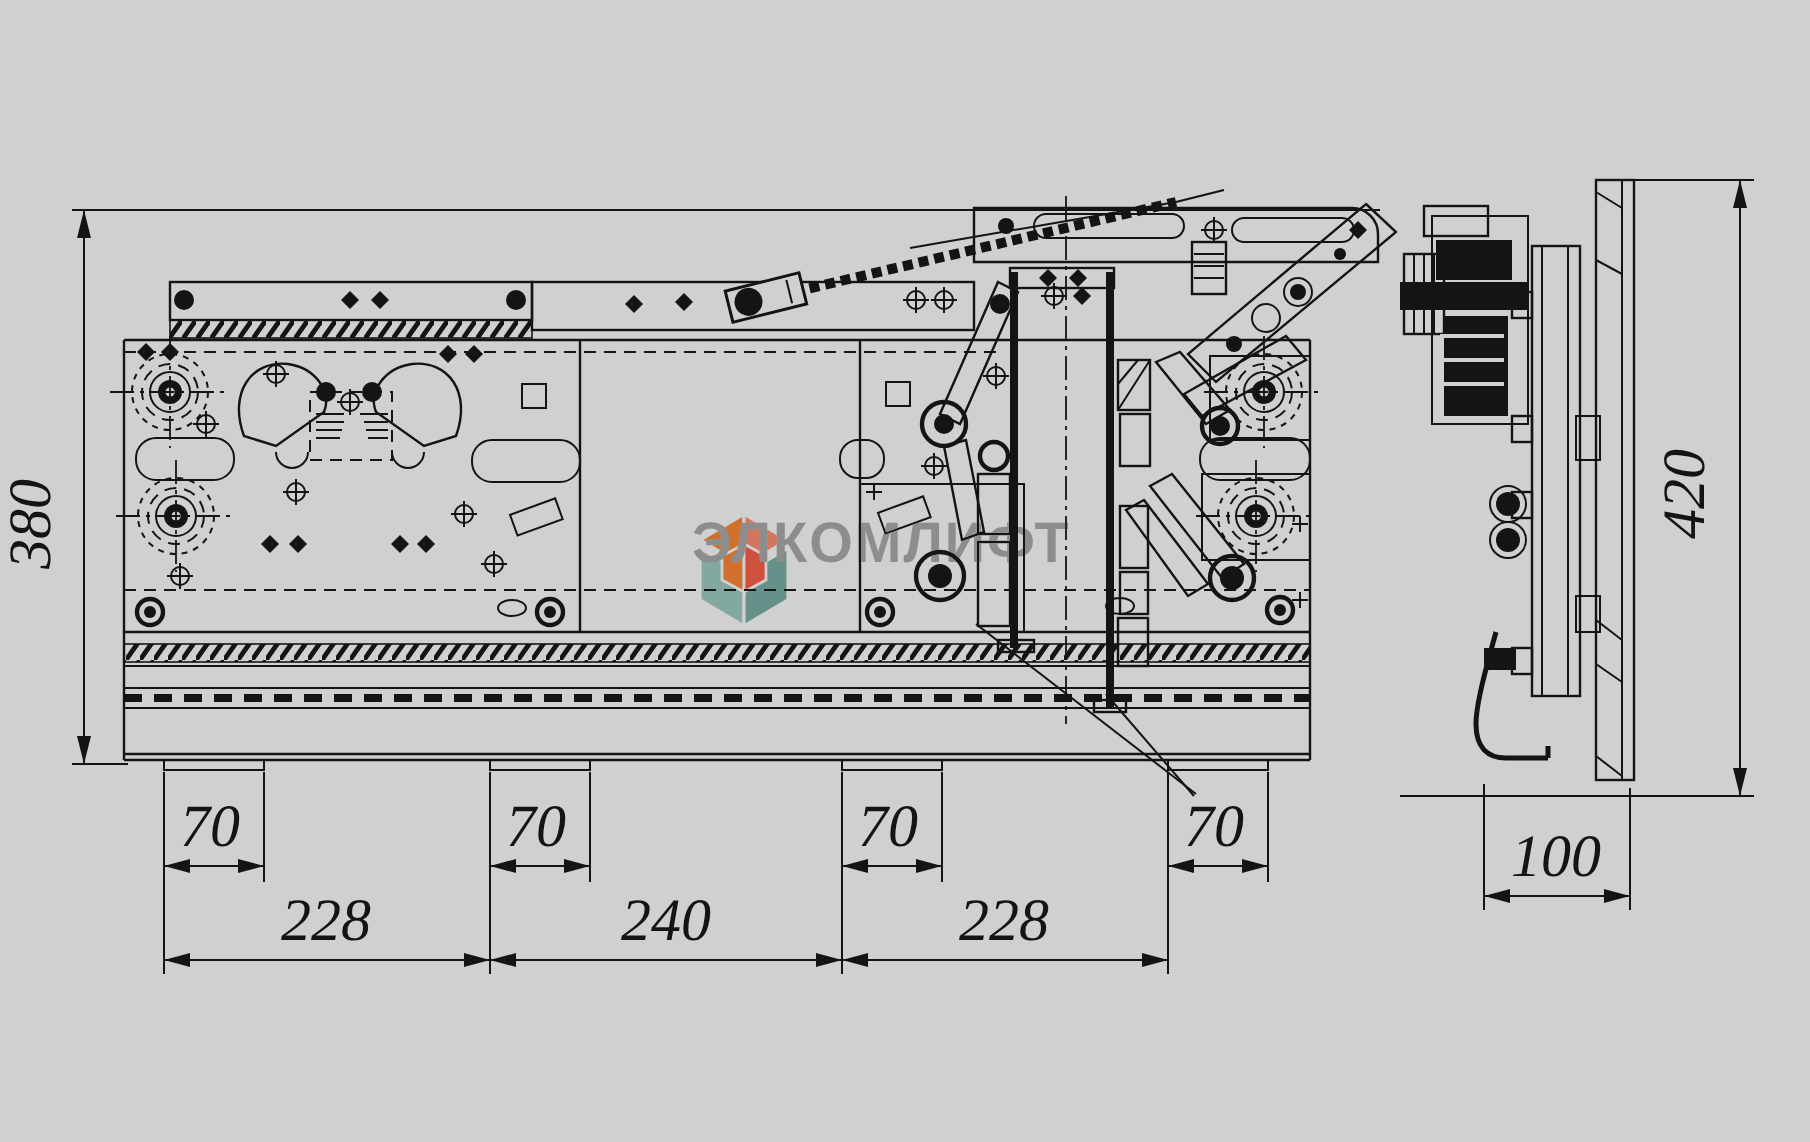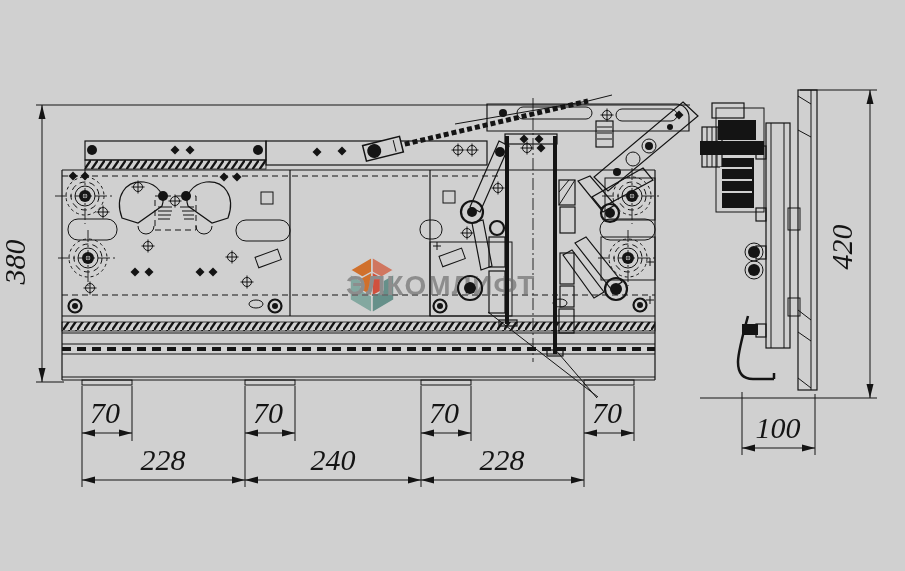--- a/index.html
+++ b/index.html
@@ -9,21 +9,21 @@
   svg .ln{stroke:#141414;fill:none;stroke-width:1.2;}
   svg .thin{stroke:#141414;fill:none;stroke-width:1;}
   svg .thick{stroke:#141414;fill:none;stroke-width:2.2;}
   svg .fillb{fill:#141414;stroke:none;}
   svg .dash{stroke:#141414;fill:none;stroke-width:1;stroke-dasharray:6 4;}
   svg .dashdot{stroke:#141414;fill:none;stroke-width:0.9;stroke-dasharray:12 3 2 3;}
   svg .dim{stroke:#141414;fill:none;stroke-width:1;}
   svg text.dimtxt{font-family:"Liberation Serif",serif;font-style:italic;font-size:30px;
                   fill:#141414;text-anchor:middle;}
   .watermark{position:absolute;left:346px;top:256px;height:60px;display:flex;
-             align-items:center;gap:9px;mix-blend-mode:darken;}
+             align-items:flex-start;gap:9px;mix-blend-mode:darken;}
   .wm-text{font-family:"Liberation Sans",sans-serif;font-weight:bold;font-size:28px;
            letter-spacing:1px;color:#8d8d8d;transform:scaleY(1.02);}
 </style>
 </head>
 <body>
 
 <div class="stage">
 <svg width="905" height="571" viewBox="0 0 905 571">
   <defs>
     <pattern id="hatch" patternUnits="userSpaceOnUse" width="7" height="10">

